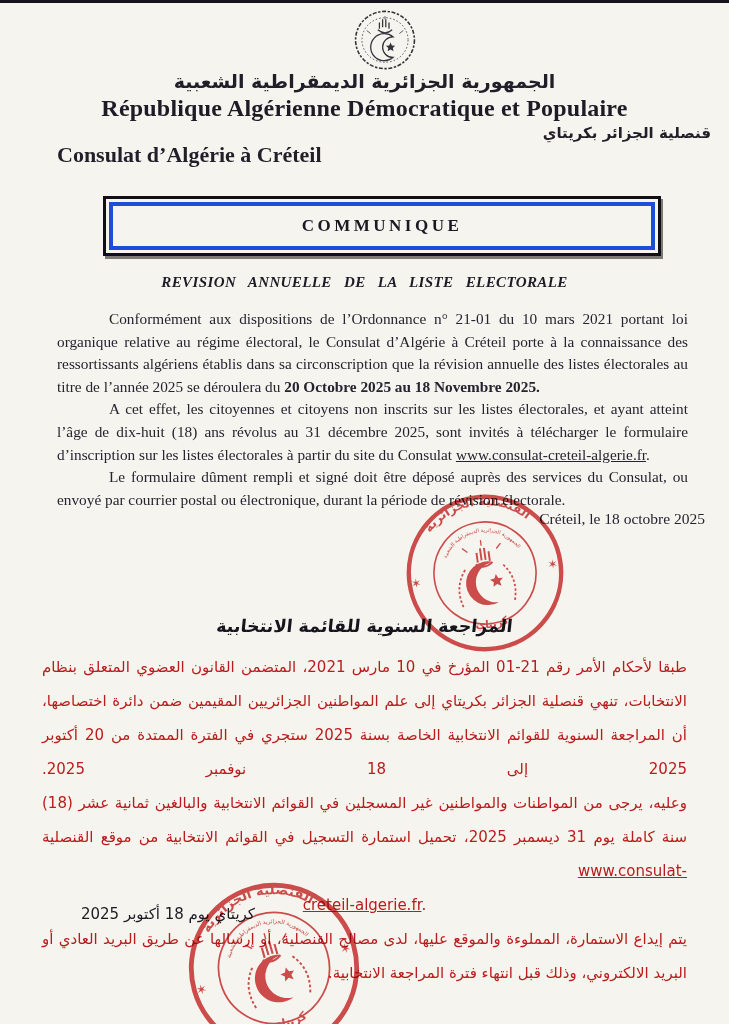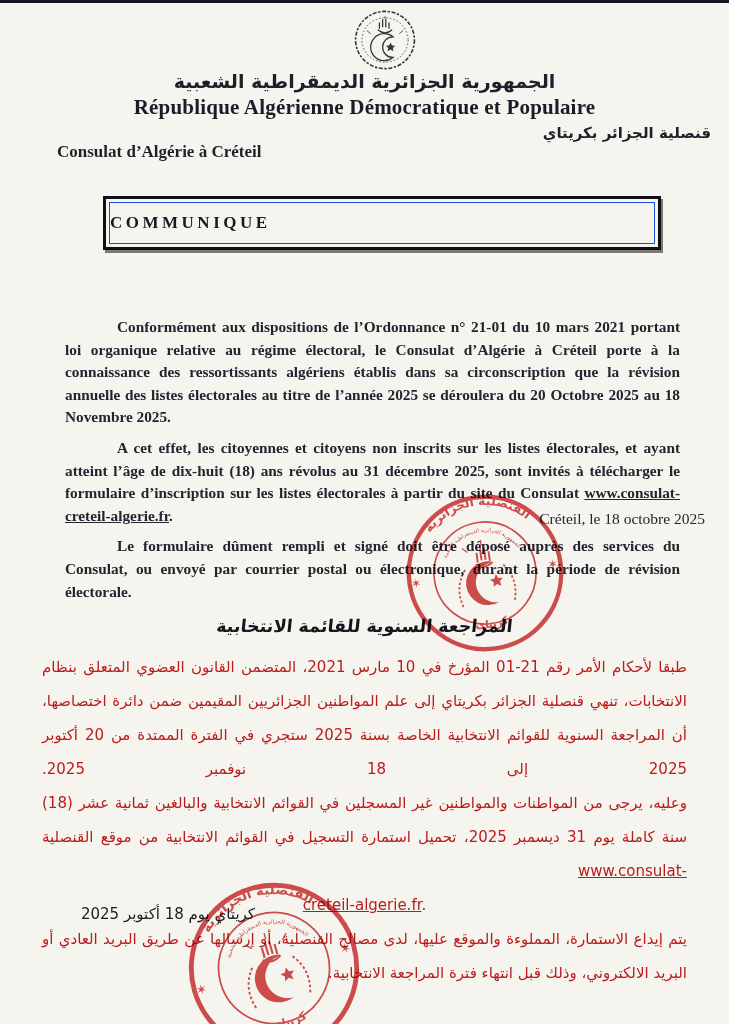--- a/index.html
+++ b/index.html
@@ -12,60 +12,60 @@
 
   
   .emblem-wrap { position:absolute; top:5px; left:337px; }
   .republic-ar {
     position:absolute; top:70px; left:0; width:729px; text-align:center;
     font-family:"DejaVu Sans", sans-serif; direction:rtl;
     font-size:19px; font-weight:bold; color:#211e29;
   }
   .republic-fr {
     position:absolute; top:95px; left:0; width:729px; text-align:center;
-    font-size:21px; font-weight:bold; letter-spacing:.2px; color:#1e1b26;
+    font-size:24px; font-weight:bold; letter-spacing:.2px; color:#1e1b26;
   }
   .consulate-fr {
     position:absolute; top:142px; left:57px;
-    font-size:17px; font-weight:bold; color:#221f2a;
+    font-size:22px; font-weight:bold; color:#221f2a;
   }
   .consulate-ar {
     position:absolute; top:124px; right:36px;
     font-family:"DejaVu Sans", sans-serif; direction:rtl;
     font-size:15px; font-weight:bold; color:#221f2a;
   }
 
   
   .dbox {
     position:absolute; left:103px; width:546px;
     border:3px solid #100e16; padding:3px; background:#f6f4ee;
     box-shadow:2px 3px 0 rgba(25,20,18,.55);
   }
-  .dbox-inner { border:1px solid #1d4ed8; }
+  .dbox-inner { border:4px solid #1d4ed8; text-align:center; }
   .box-communique { top:196px; }
   .box-communique .dbox-inner {
     line-height:40px; font-size:17px; font-weight:600; letter-spacing:3.5px; color:#1c1924;
   }
   .box-ilan { top:537px; }
   .box-ilan .dbox-inner {
     line-height:44px; font-family:"DejaVu Sans", sans-serif;
     font-size:27px; font-weight:bold; color:#16141d;
   }
 
   
   .subject-fr {
     position:absolute; top:274px; left:0; width:729px; text-align:center;
     font-size:15px; font-weight:bold; font-style:italic;
     word-spacing:8px; letter-spacing:.4px; color:#1e1b26;
   }
   .body-fr {
     position:absolute; top:308px; left:57px; width:631px;
     font-size:15.3px; line-height:22.6px; text-align:justify; color:#262330;
   }
-  .body-fr p { margin:8px; text-indent:52px;font-weight:bold; }
+  .body-fr p { margin:0; text-indent:52px; }
   .url { text-decoration:underline; }
   .date-fr {
     position:absolute; top:510px; right:42px; font-size:15.5px; color:#262330;
   }
 
   
   .ar { font-family:"DejaVu Sans", sans-serif; direction:rtl; }
   .subject-ar {
     position:absolute; top:616px; left:0; width:729px; text-align:center;
     font-size:17.5px; font-weight:bold; color:#16141d;
@@ -112,20 +112,21 @@
 
   <div class="republic-ar">الجمهورية الجزائرية الديمقراطية الشعبية</div>
   <div class="republic-fr">République Algérienne Démocratique et Populaire</div>
   <div class="consulate-fr">Consulat d’Algérie à Créteil</div>
   <div class="consulate-ar ar">قنصلية الجزائر بكريتاي</div>
 
   <div class="dbox box-communique">
     <div class="dbox-inner">COMMUNIQUE</div>
   </div>
 
+  <div class="subject-fr">REVISION ANNUELLE DE LA LISTE ELECTORALE</div>
 
   <div class="body-fr">
     <p><span>Conformément aux dispositions de l’Ordonnance n° 21-01 du 10 mars 2021 portant loi organique relative au régime électoral, le Consulat d’Algérie à Créteil porte à la connaissance des ressortissants algériens établis dans sa circonscription que la révision annuelle des listes électorales au titre de l’année 2025 se déroulera du </span><b>20 Octobre 2025 au 18 Novembre 2025.</b></p>
     <p><span>A cet effet, les citoyennes et citoyens non inscrits sur les listes électorales, et ayant atteint l’âge de dix-huit (18) ans révolus au 31 décembre 2025, sont invités à télécharger le formulaire d’inscription sur les listes électorales à partir du site du Consulat </span><span class="url">www.consulat-creteil-algerie.fr</span><span>.</span></p>
     <p><span>Le formulaire dûment rempli et signé doit être déposé auprès des services du Consulat, ou envoyé par courrier postal ou électronique, durant la période de révision électorale.</span></p>
   </div>
 
   <div class="date-fr">Créteil, le 18 octobre 2025</div>
 
 

